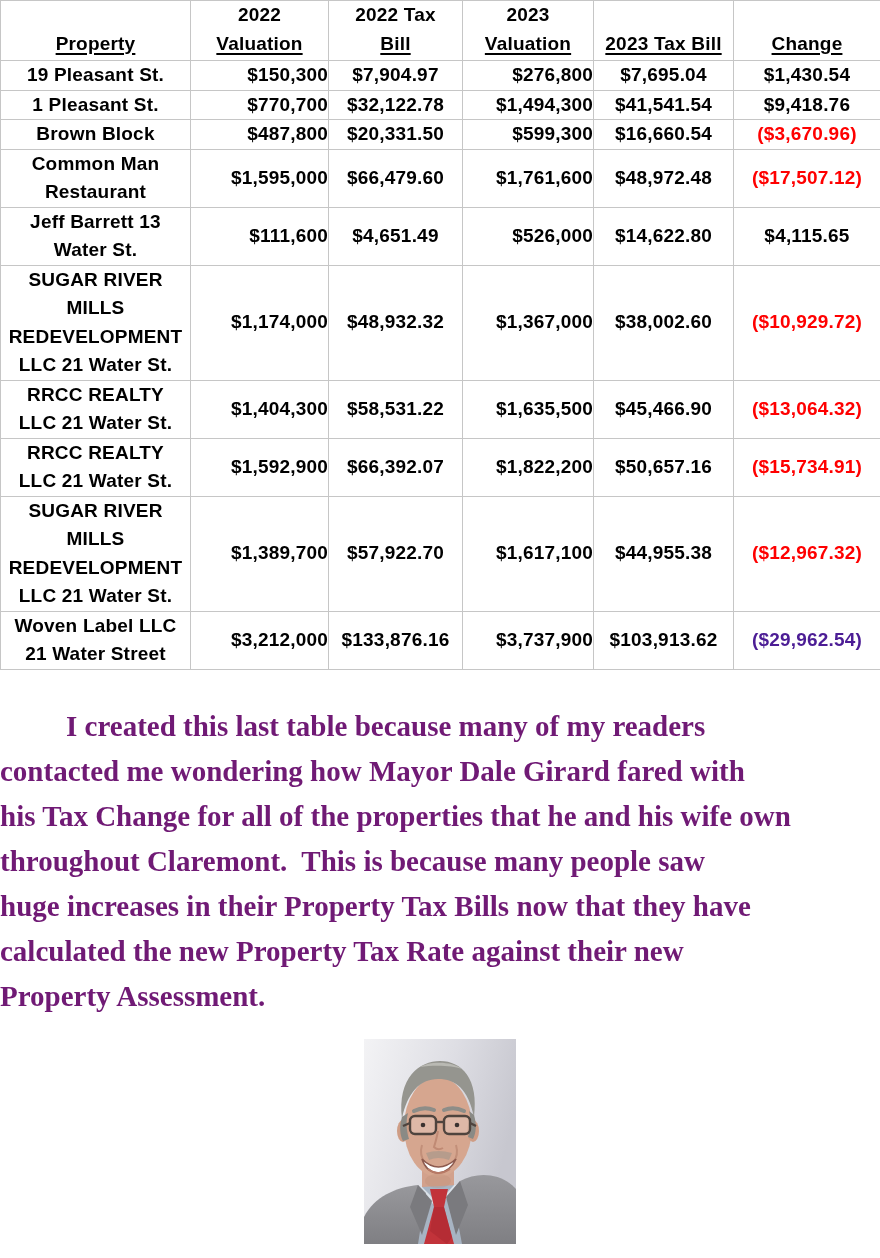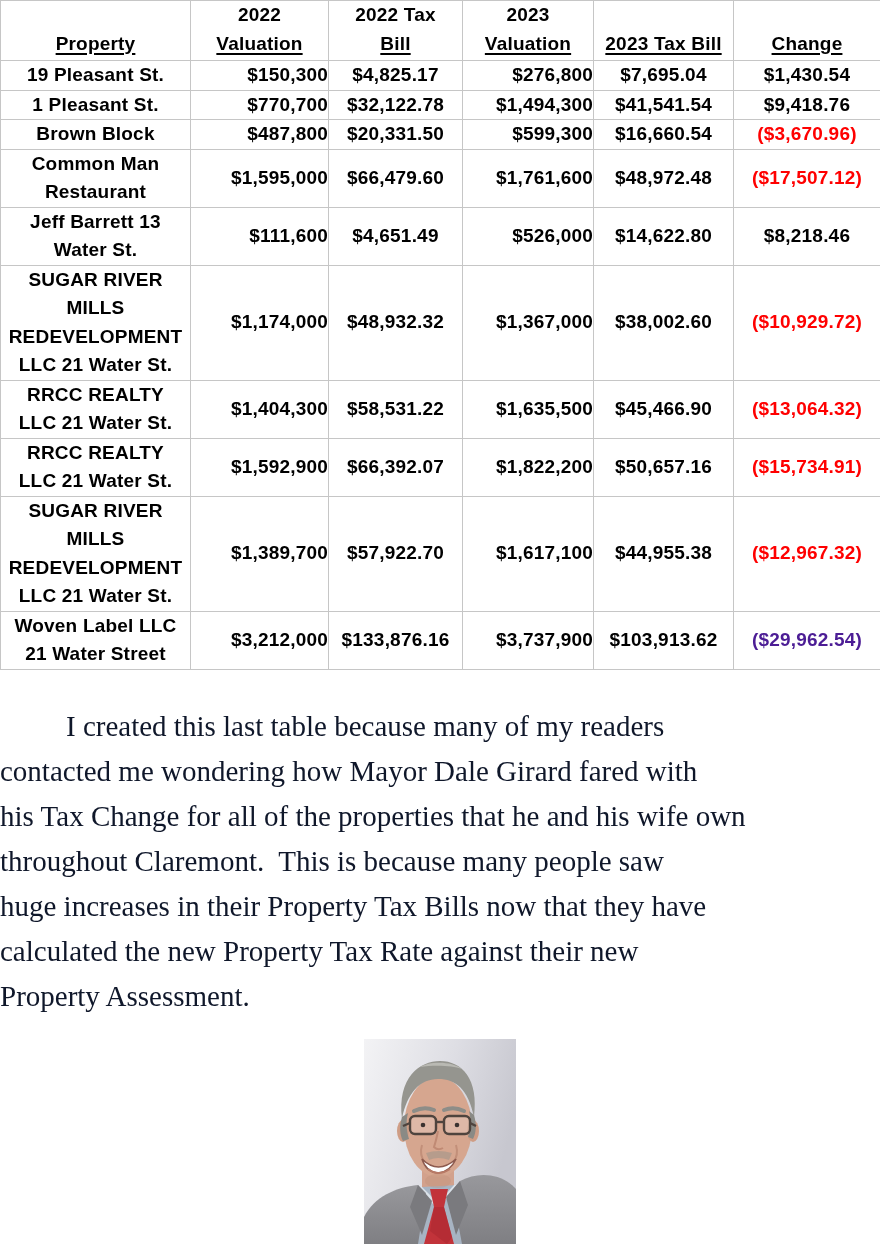--- a/index.html
+++ b/index.html
@@ -11,22 +11,22 @@
     font-weight:bold;font-size:19px;letter-spacing:0.2px;color:#000;}
   table.tax th, table.tax td{border:1px solid #c6c6c6;padding:0;line-height:28.5px;
     vertical-align:middle;overflow:hidden;}
   table.tax th{vertical-align:bottom;text-align:center;padding-bottom:2px;font-weight:bold;}
   .hu{text-decoration:underline;text-decoration-thickness:2px;text-underline-offset:3px;}
   td.prop{text-align:center;padding-left:5px;white-space:pre-line;}
   td.rnum{text-align:right;padding-right:8px;margin-left:32px;}
   td.cnum{text-align:center;}
 
   
-  .para{margin:34px 4px 0 0;font-family:"Liberation Serif",serif;font-weight:normal;
-    font-size:29px;color:#0f172a;}
+  .para{margin:34px 4px 0 0;font-family:"Liberation Serif",serif;font-weight:bold;
+    font-size:29px;color:#701a75;}
   .para .line{line-height:45px;white-space:pre;}
   .para .line.indent{text-indent:66px;}
 
   
   .photo-wrap{width:152px;height:205px;margin:20px auto 0;display:block;}
   .photo-wrap svg{display:block;}
   .caption{margin-top:14px;text-align:center;font-family:"Liberation Serif",serif;
     font-weight:bold;font-size:25px;color:#000;}
   .caption span{text-decoration:underline;text-decoration-thickness:2.5px;text-underline-offset:4px;}
 </style>
@@ -51,21 +51,21 @@
           <th><span>2022 Tax</span><br><span class="hu">Bill</span></th>
           <th><span>2023</span><br><span class="hu">Valuation</span></th>
           <th><span class="hu">2023 Tax Bill</span></th>
           <th><span class="hu">Change</span></th>
         </tr>
       </thead>
     <tbody>
         <tr>
           <td class="prop">19 Pleasant St.</td>
           <td class="rnum">$150,300</td>
-          <td class="cnum">$4,825.17</td>
+          <td class="cnum">$7,904.97</td>
           <td class="rnum">$276,800</td>
           <td class="cnum">$7,695.04</td>
           <td class="cnum">$1,430.54</td>
         </tr>
         <tr>
           <td class="prop">1 Pleasant St.</td>
           <td class="rnum">$770,700</td>
           <td class="cnum">$32,122.78</td>
           <td class="rnum">$1,494,300</td>
           <td class="cnum">$41,541.54</td>
@@ -88,21 +88,21 @@
           <td class="cnum">$48,972.48</td>
           <td class="cnum" style="color: rgb(255, 0, 0);">($17,507.12)</td>
         </tr>
         <tr>
           <td class="prop">Jeff Barrett 13
 Water St.</td>
           <td class="rnum">$111,600</td>
           <td class="cnum">$4,651.49</td>
           <td class="rnum">$526,000</td>
           <td class="cnum">$14,622.80</td>
-          <td class="cnum">$8,218.46</td>
+          <td class="cnum">$4,115.65</td>
         </tr>
         <tr>
           <td class="prop">SUGAR RIVER
 MILLS
 REDEVELOPMENT
 LLC 21 Water St.</td>
           <td class="rnum">$1,174,000</td>
           <td class="cnum">$48,932.32</td>
           <td class="rnum">$1,367,000</td>
           <td class="cnum">$38,002.60</td>

